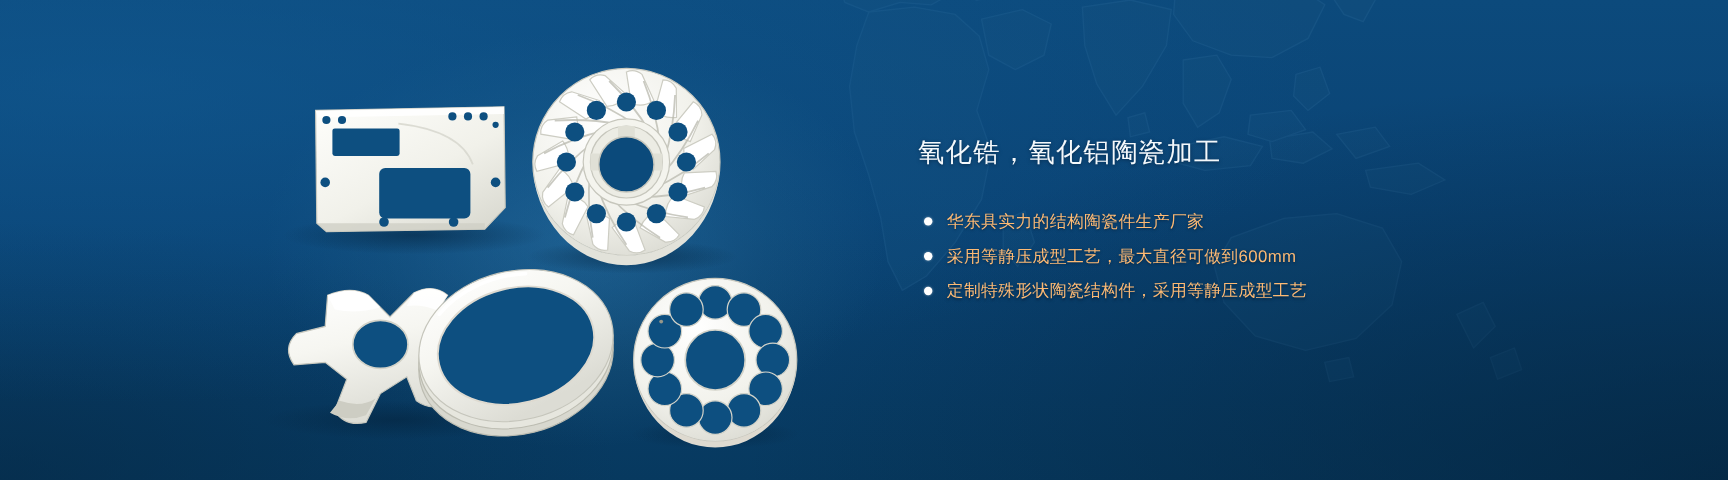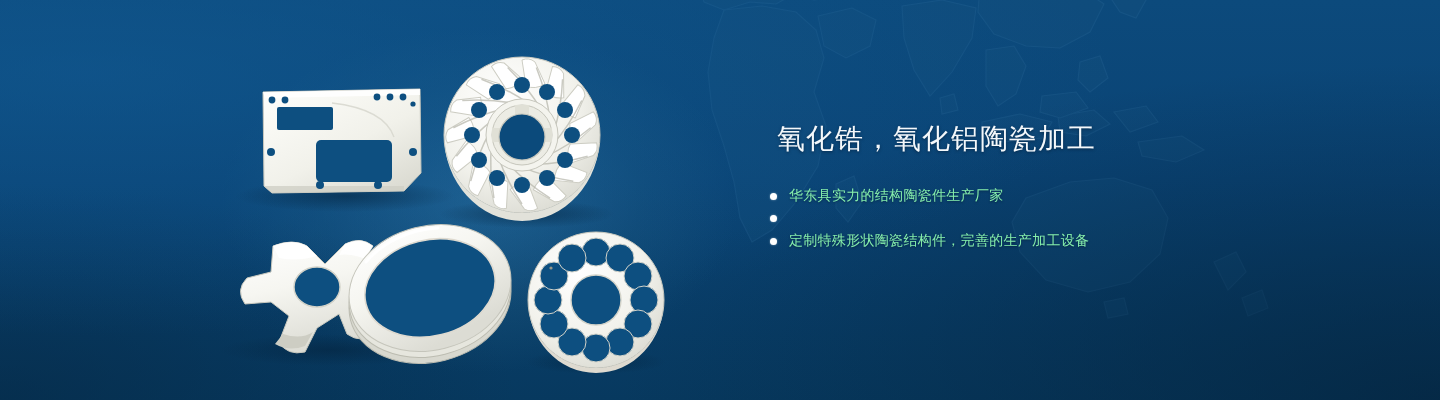--- a/index.html
+++ b/index.html
@@ -46,22 +46,22 @@
   .products{position:absolute;left:0;top:0;width:720px;height:400px;}
   .products svg{position:absolute;left:0;top:0;width:720px;height:400px;}
 
   
   .copy{
     position:absolute;
     left:765px;top:106px;
     width:620px;
   }
   .headline{
-    margin:12px;
-    font-size:28px;
+    margin:0;
+    font-size:22px;
     line-height:42px;
     font-weight:500;
     letter-spacing:1px;
     color:#f4f8fb;
     text-shadow:0 1px 3px rgba(0,20,40,.55);
     white-space:nowrap;
   }
   .bullets{
     list-style:none;
     margin:26px 0 0 5px;
@@ -77,24 +77,23 @@
     flex:0 0 auto;
     width:7px;height:7px;
     border-radius:50%;
     background:#ffffff;
     margin-right:12px;
     box-shadow:0 0 2px rgba(255,255,255,.5);
   }
   .bullet-text{
     font-size:14px;
     line-height:20px;
-    color:#86efac;
+    color:#fdba74;
     letter-spacing:.3px;
     text-shadow:0 1px 2px rgba(0,18,36,.5);
-    font-family:Liberation Serif, serif;
   }
 </style>
 </head>
 <body>
 
 <div class="banner">
 
   <div class="bg-base"></div>
   <div class="bg-glow"></div>
 
@@ -334,21 +333,22 @@
 
     <h1 class="headline">氧化锆，氧化铝陶瓷加工</h1>
 
     <ul class="bullets">
       <li class="bullet">
         <span class="dot"></span>
         <span class="bullet-text">华东具实力的结构陶瓷件生产厂家</span>
       </li>
       <li class="bullet">
         <span class="dot"></span>
+        <span class="bullet-text">采用等静压成型工艺，最大直径可做到600mm</span>
       </li>
       <li class="bullet">
         <span class="dot"></span>
-        <span class="bullet-text">定制特殊形状陶瓷结构件，完善的生产加工设备</span>
+        <span class="bullet-text">定制特殊形状陶瓷结构件，采用等静压成型工艺</span>
       </li>
     </ul>
 
   </div>
 </div>
 
 </body></html>

